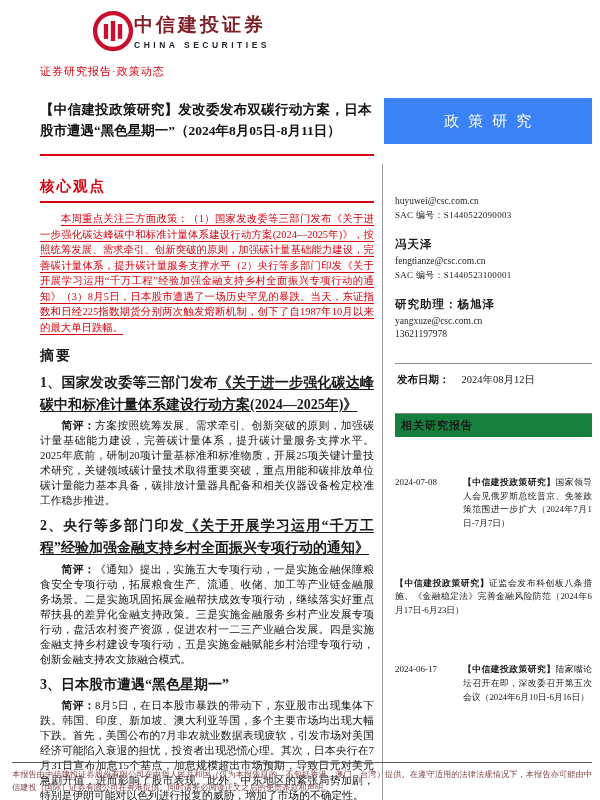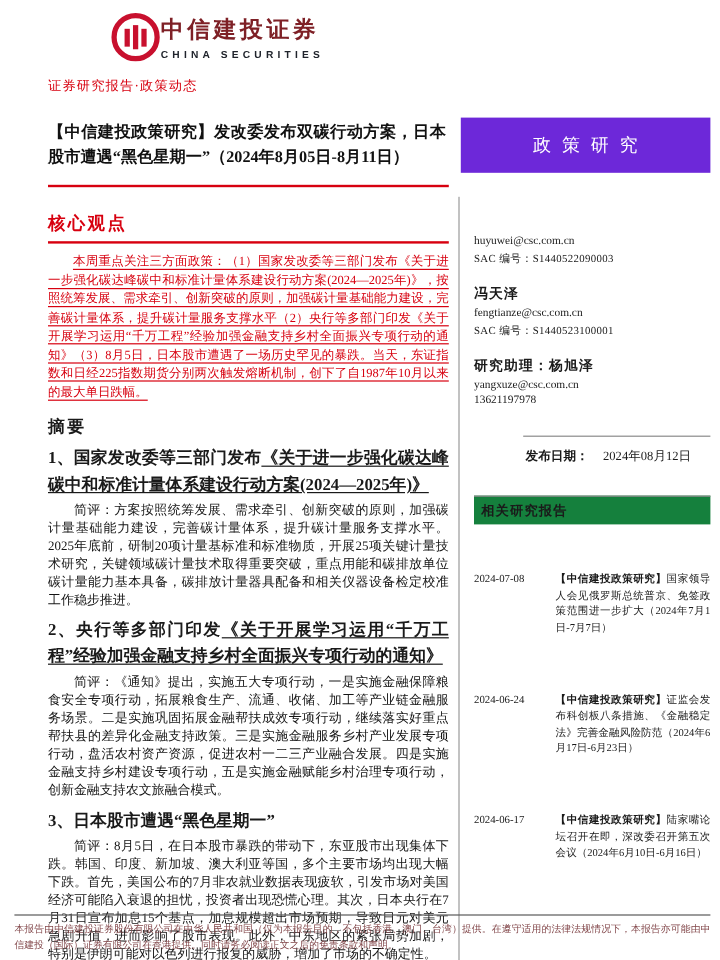--- a/index.html
+++ b/index.html
@@ -8,47 +8,47 @@
   .page { position:relative; width:600px; height:800px; padding:10px 8px 6px 40px; overflow:hidden; background:#fff; }
 
   
   .brand { display:flex; align-items:center; margin-left:52px; }
   .logo svg { display:block; }
   .brand-cn { font-size:19px; font-weight:700; color:#7e2026; letter-spacing:3px; }
   .brand-en { font-size:8.5px; letter-spacing:3.5px; color:#20242c; margin-top:2px; font-family:"Liberation Sans",sans-serif; font-weight:700; }
   .report-type { margin-top:12px; color:#d7000f; font-size:11px; letter-spacing:1px; }
   .header-row { display:flex; justify-content:space-between; align-items:center; margin-top:19px;gap:12px; }
   .title { width:334px; font-size:13.5px; line-height:1.55; font-weight:700; color:#111; text-align:justify; }
-  .category-box { width:210px; height:46px; background:#6d28d9; color:#fff; display:flex; align-items:center; justify-content:center; font-size:15px; letter-spacing:9px; text-indent:9px; }
+  .category-box { width:210px; height:46px; background:#3b82f6; color:#fff; display:flex; align-items:center; justify-content:center; font-size:15px; letter-spacing:9px; text-indent:9px; }
   .red-rule { width:334px; height:2px; background:#d7000f; margin-top:10px; }
 
   
   .columns { display:flex; margin-top:8px; }
   main { width:334px; flex:none; }
   aside { flex:1; margin-left:8px; border-left:1px solid #9a9a9a; padding:32px 0 0 12px; min-height:615px; }
 
   
   .core-head { color:#d7000f; font-size:14.5px; font-weight:700; letter-spacing:2px; margin-top:13px; }
   .core-rule { height:2px; background:#d7000f; margin:5px 0 8px; }
   .core-text { color:#d7000f; font-size:10.4px; line-height:15.5px; text-align:justify; text-indent:2em;
                text-decoration:underline; text-decoration-thickness:1px; text-underline-offset:3px; }
 
   
   .abstract-head { font-size:14px; font-weight:700; letter-spacing:2px; margin:12px 0 4px; }
   .item-head { font-size:14px; font-weight:700; line-height:1.55; text-align:justify; margin-top:7px; }
   .item-head .book { text-decoration:underline; text-underline-offset:2px; }
   .item-brief { font-size:10.8px; line-height:15px; text-align:justify; text-indent:2em; margin:3px 0 7px; color:#141414; }
-  .brief-label { font-weight:400; }
+  .brief-label { font-weight:700; }
 
   
   .analyst { margin-bottom:15px; }
   .a-name { font-size:11.5px; font-weight:700; margin-bottom:4px; letter-spacing:1px; }
   .a-email { font-size:9.5px; margin-bottom:3px; }
   .a-sac { font-size:9px; letter-spacing:.3px; }
-  .publish-row { border-top:1px solid #8a8a8a; margin-top:24px; padding:9px 2px 10px; font-size:10.5px; display:flex; gap:12px;margin-left:41px; }
+  .publish-row { border-top:1px solid #8a8a8a; margin-top:24px; padding:9px 2px 10px; font-size:10.5px; display:flex; gap:12px; }
   .p-label { font-weight:700; }
   .related-head { border-top:1px solid #8a8a8a; background:#15803d; font-size:11px; font-weight:700; letter-spacing:1px; padding:4px 6px; margin-top:16px; }
   .related-item { display:flex; gap:16px; padding:8px 0 7px;margin-top:31px; }
   .r-date { flex:none; width:52px; font-size:9px; padding-top:1px; }
   .r-title { flex:1; font-size:8.8px; line-height:1.55; text-align:justify; }
   .r-title b { font-weight:700; }
 
   
   footer { position:absolute; left:12px; right:8px; bottom:5px; }
   .foot-rule { height:1px; background:#5a5a5a; margin-bottom:5px; }
@@ -133,21 +133,20 @@
         <span class="p-date">2024年08月12日</span>
       </div>
 
       <div class="related-head">相关研究报告</div>
 
       <div class="related-item">
         <span class="r-date">2024-07-08</span>
         <span class="r-title"><b>【中信建投政策研究】</b><span>国家领导人会见俄罗斯总统普京、免签政策范围进一步扩大（2024年7月1日-7月7日）</span></span>
       </div>
       <div class="related-item">
-        <span class="r-date">2024-06-24</span>
         <span class="r-title"><b>【中信建投政策研究】</b><span>证监会发布科创板八条措施、《金融稳定法》完善金融风险防范（2024年6月17日-6月23日）</span></span>
       </div>
       <div class="related-item">
         <span class="r-date">2024-06-17</span>
         <span class="r-title"><b>【中信建投政策研究】</b><span>陆家嘴论坛召开在即，深改委召开第五次会议（2024年6月10日-6月16日）</span></span>
       </div>
     </aside>
 
   </div>
 

